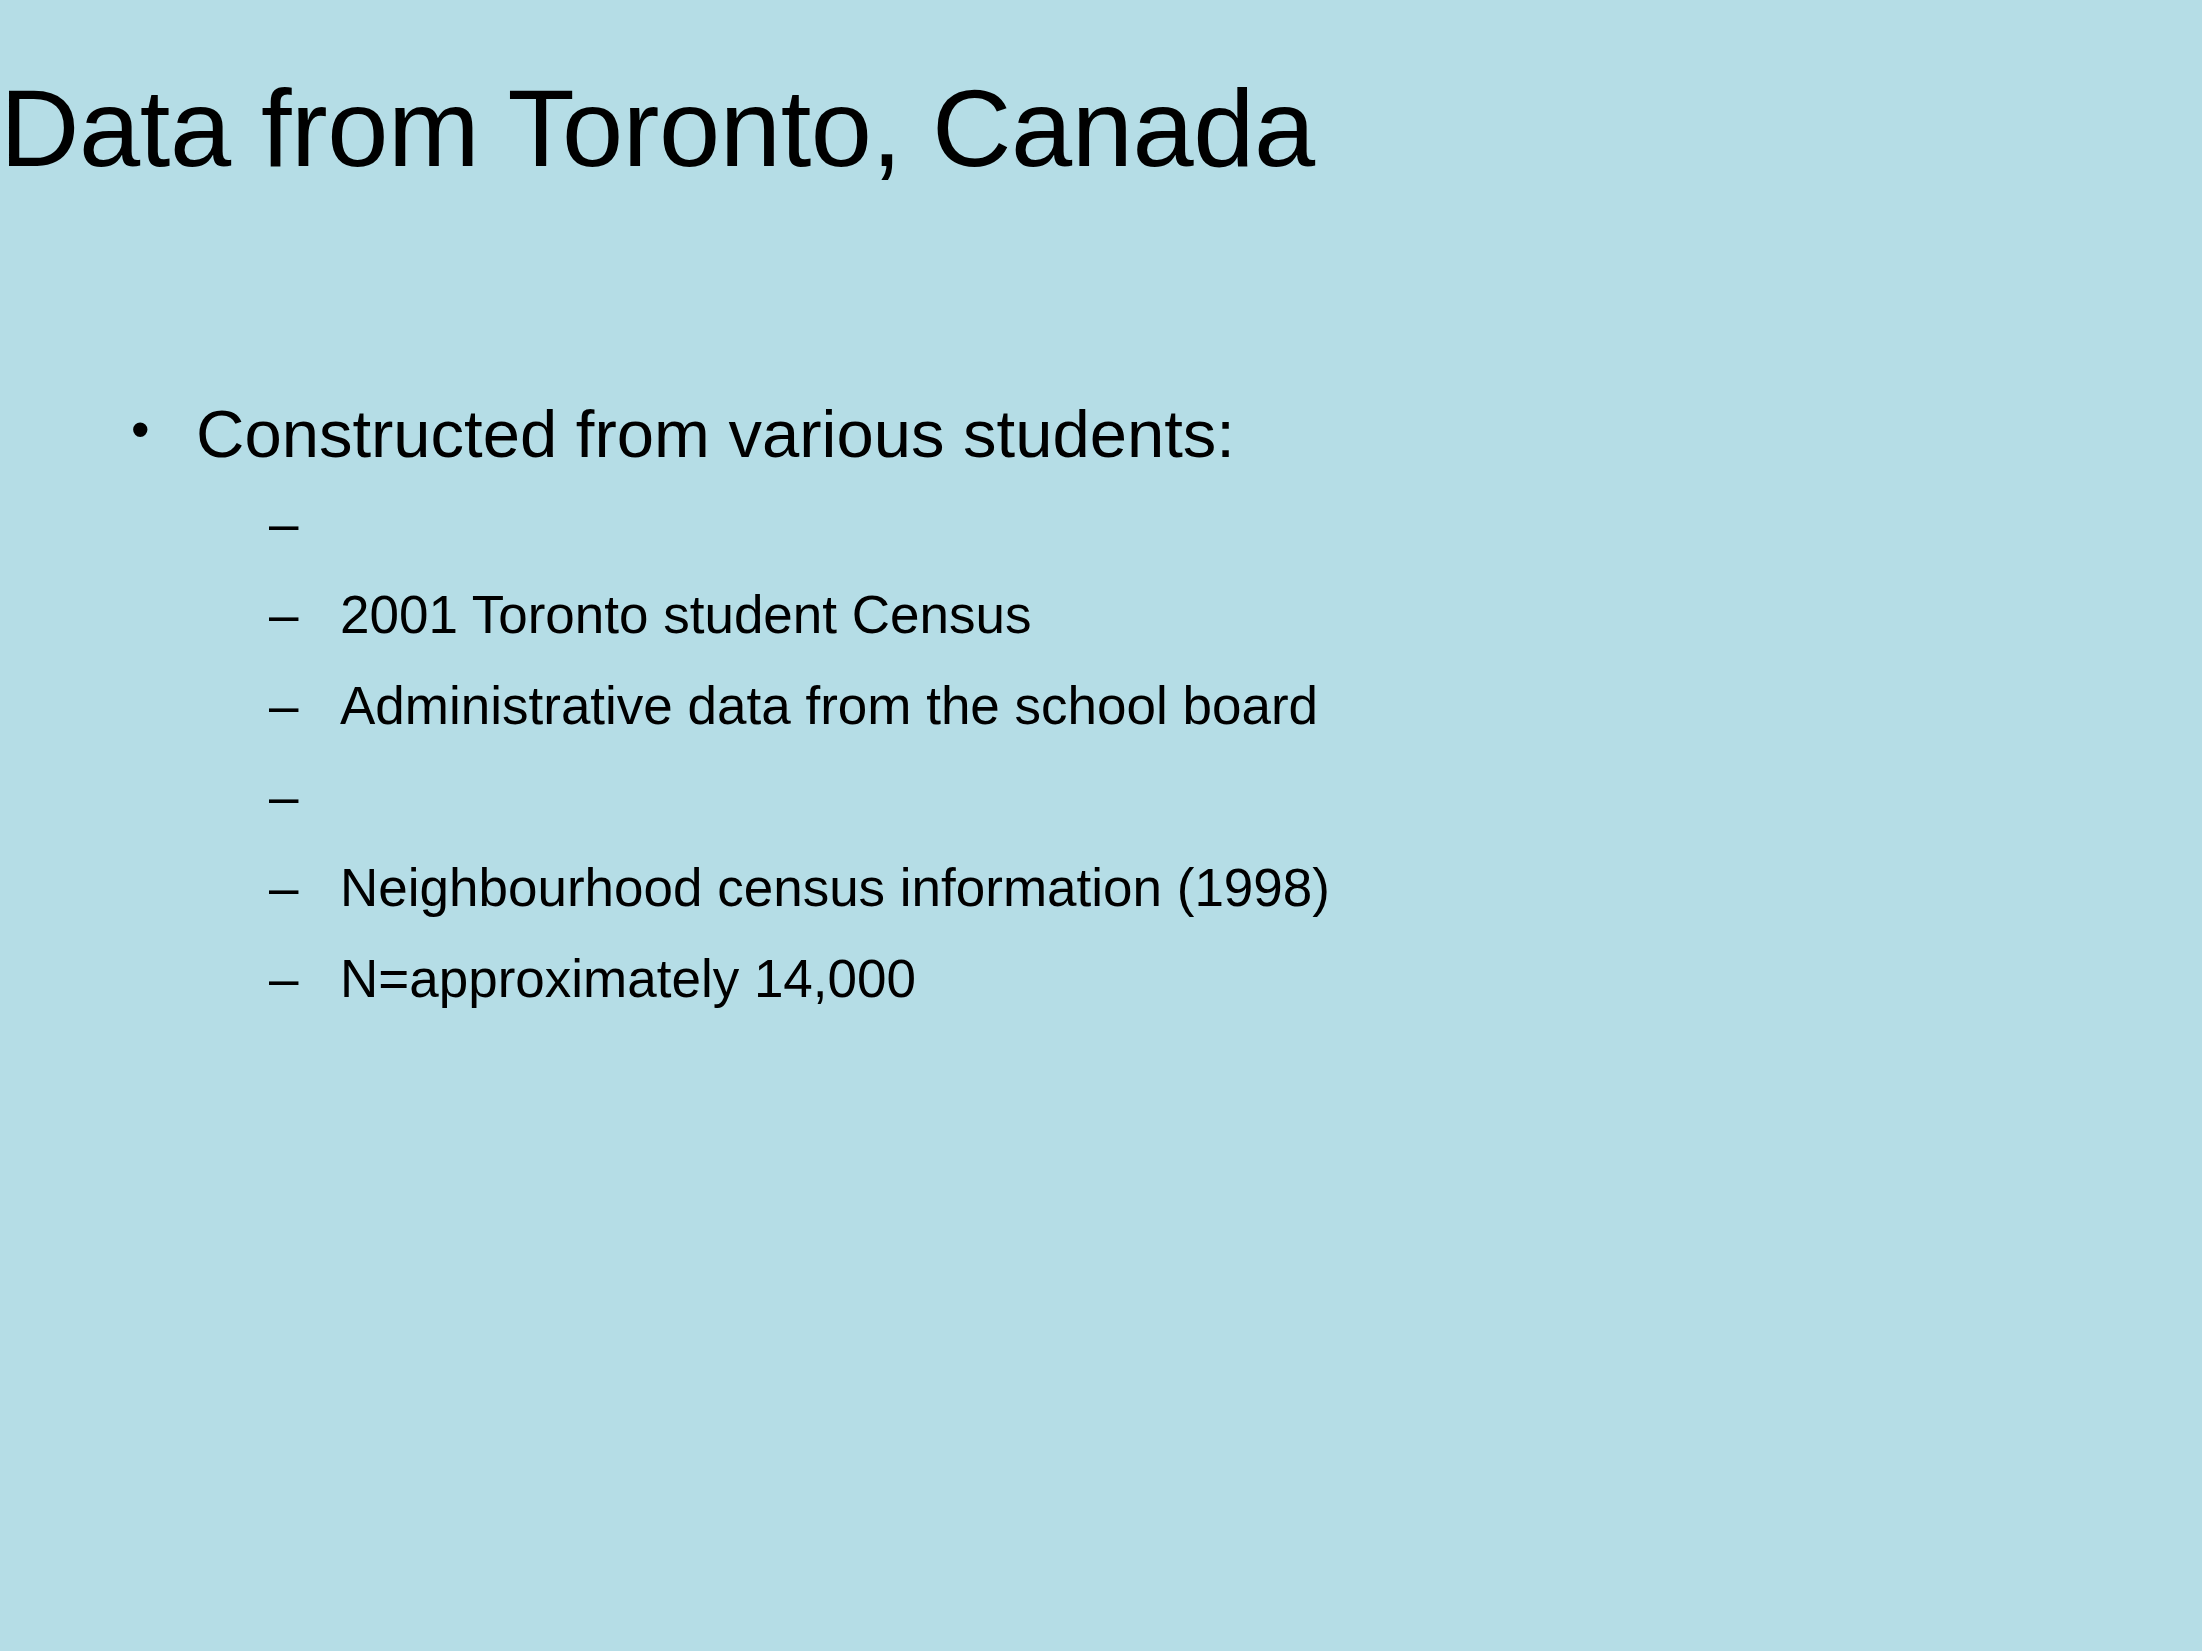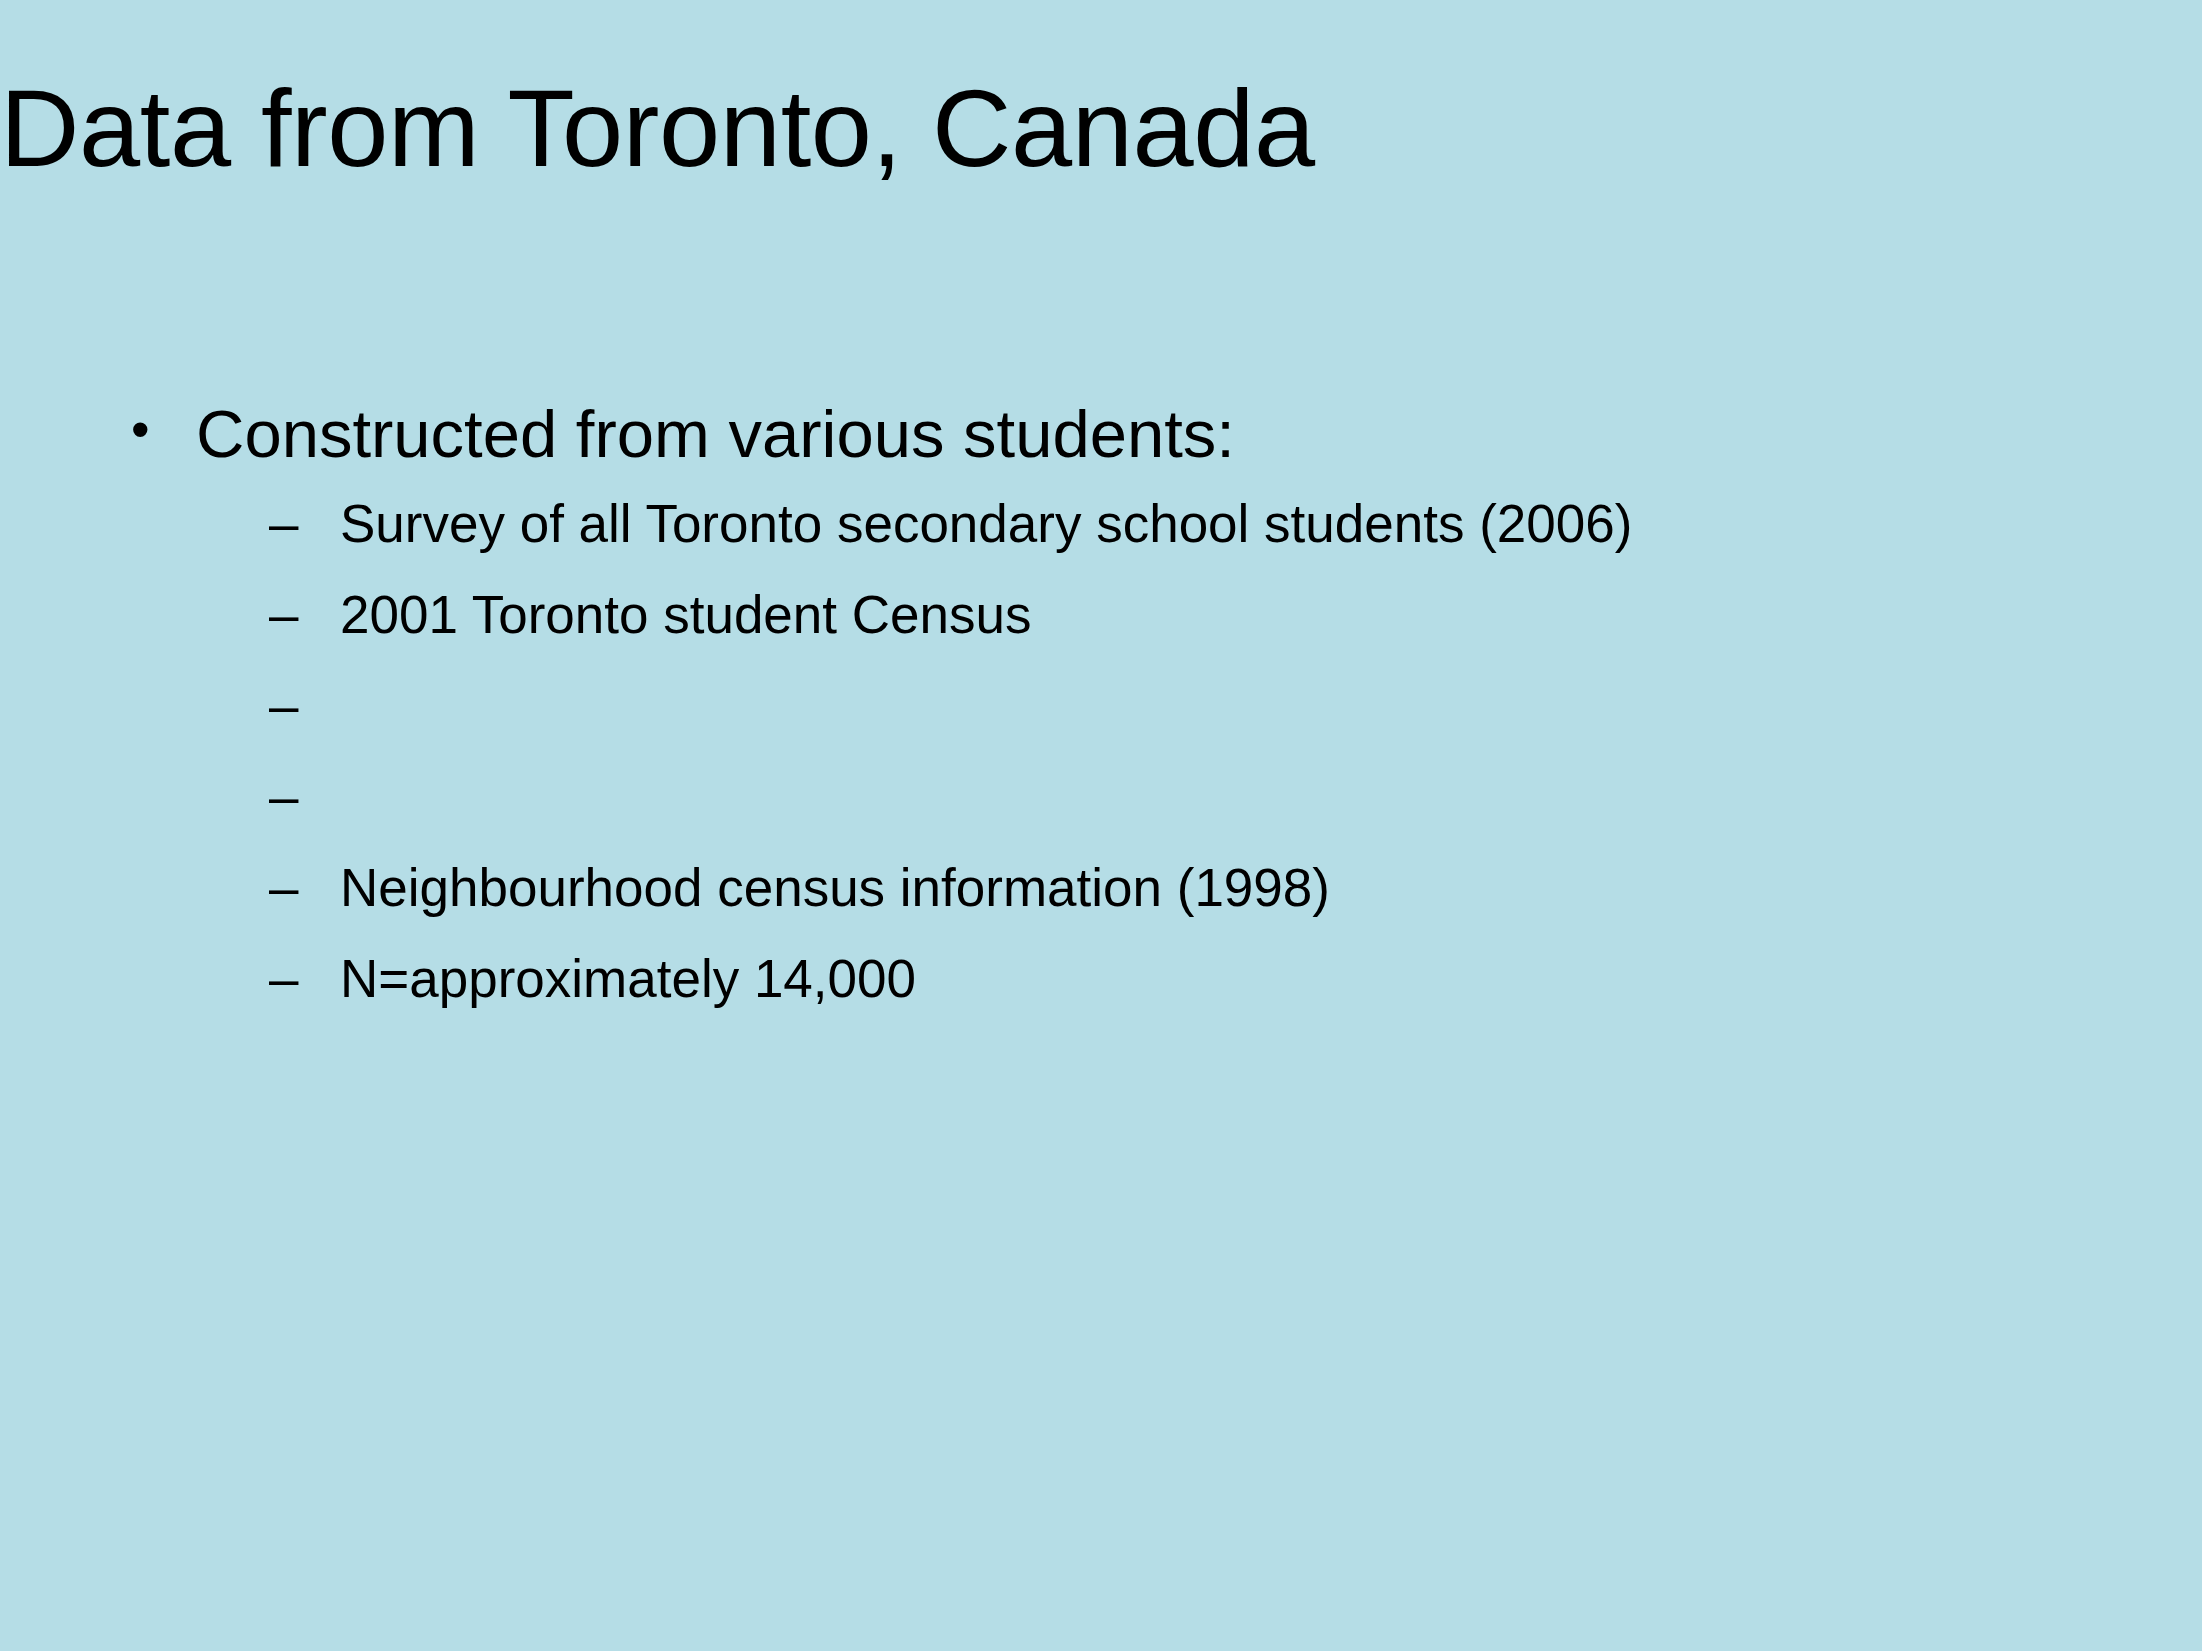--- a/index.html
+++ b/index.html
@@ -91,30 +91,30 @@
 
     <div class="level1">
       <span class="bullet">•</span>
       <span class="text">Constructed from various students:</span>
     </div>
 
     <div class="sublist">
 
       <div class="level2">
         <span class="dash">–</span>
-        <span class="text">Survey of all Toronto secondary school students (2006)</span>
       </div>
 
       <div class="level2">
         <span class="dash">–</span>
         <span class="text">2001 Toronto student Census</span>
       </div>
 
       <div class="level2">
         <span class="dash">–</span>
+        <span class="text">Administrative data from the school board</span>
       </div>
 
       <div class="level2">
         <span class="dash">–</span>
       </div>
 
       <div class="level2">
         <span class="dash">–</span>
         <span class="text">Neighbourhood census information (1998)</span>
       </div>

